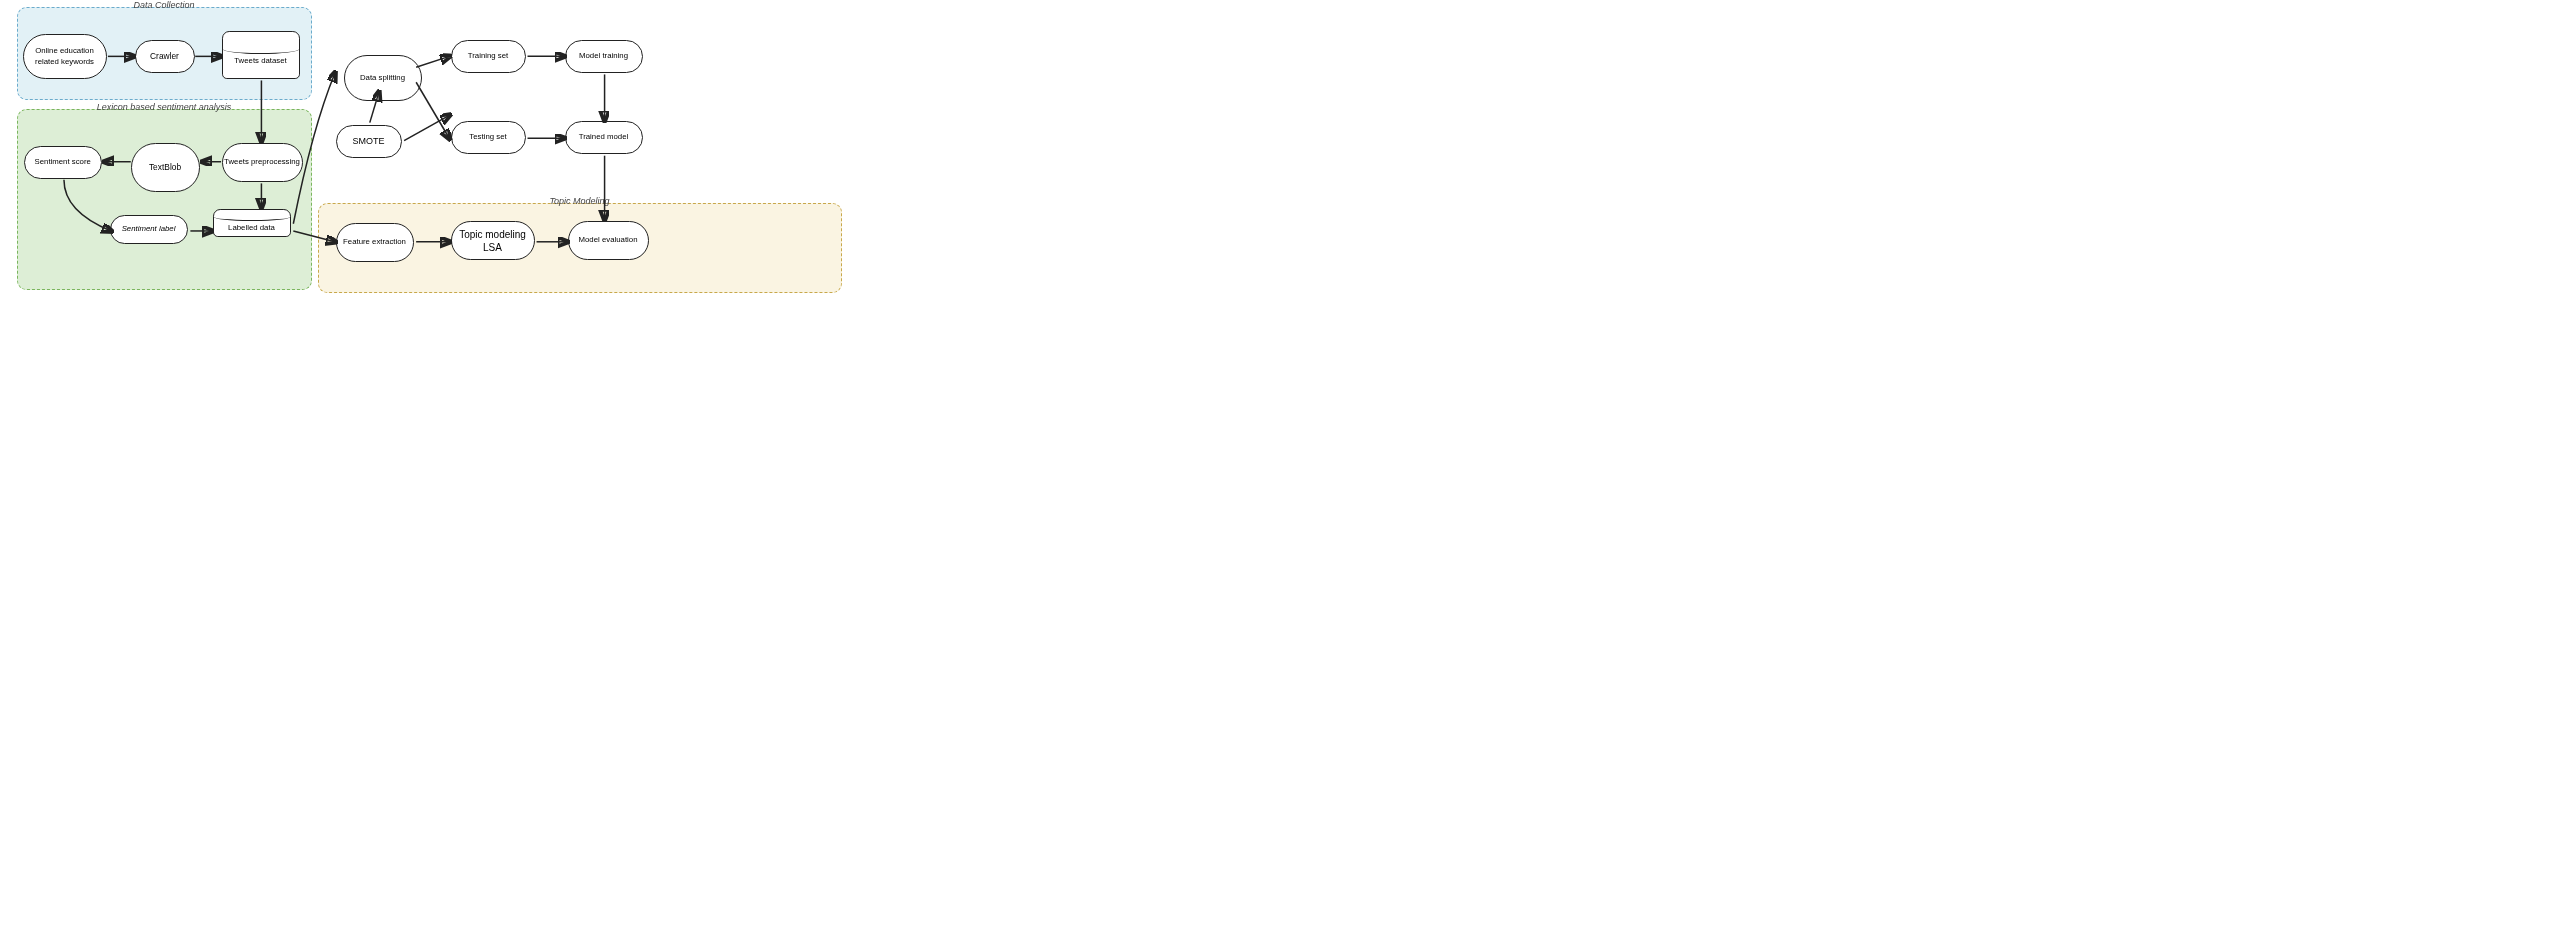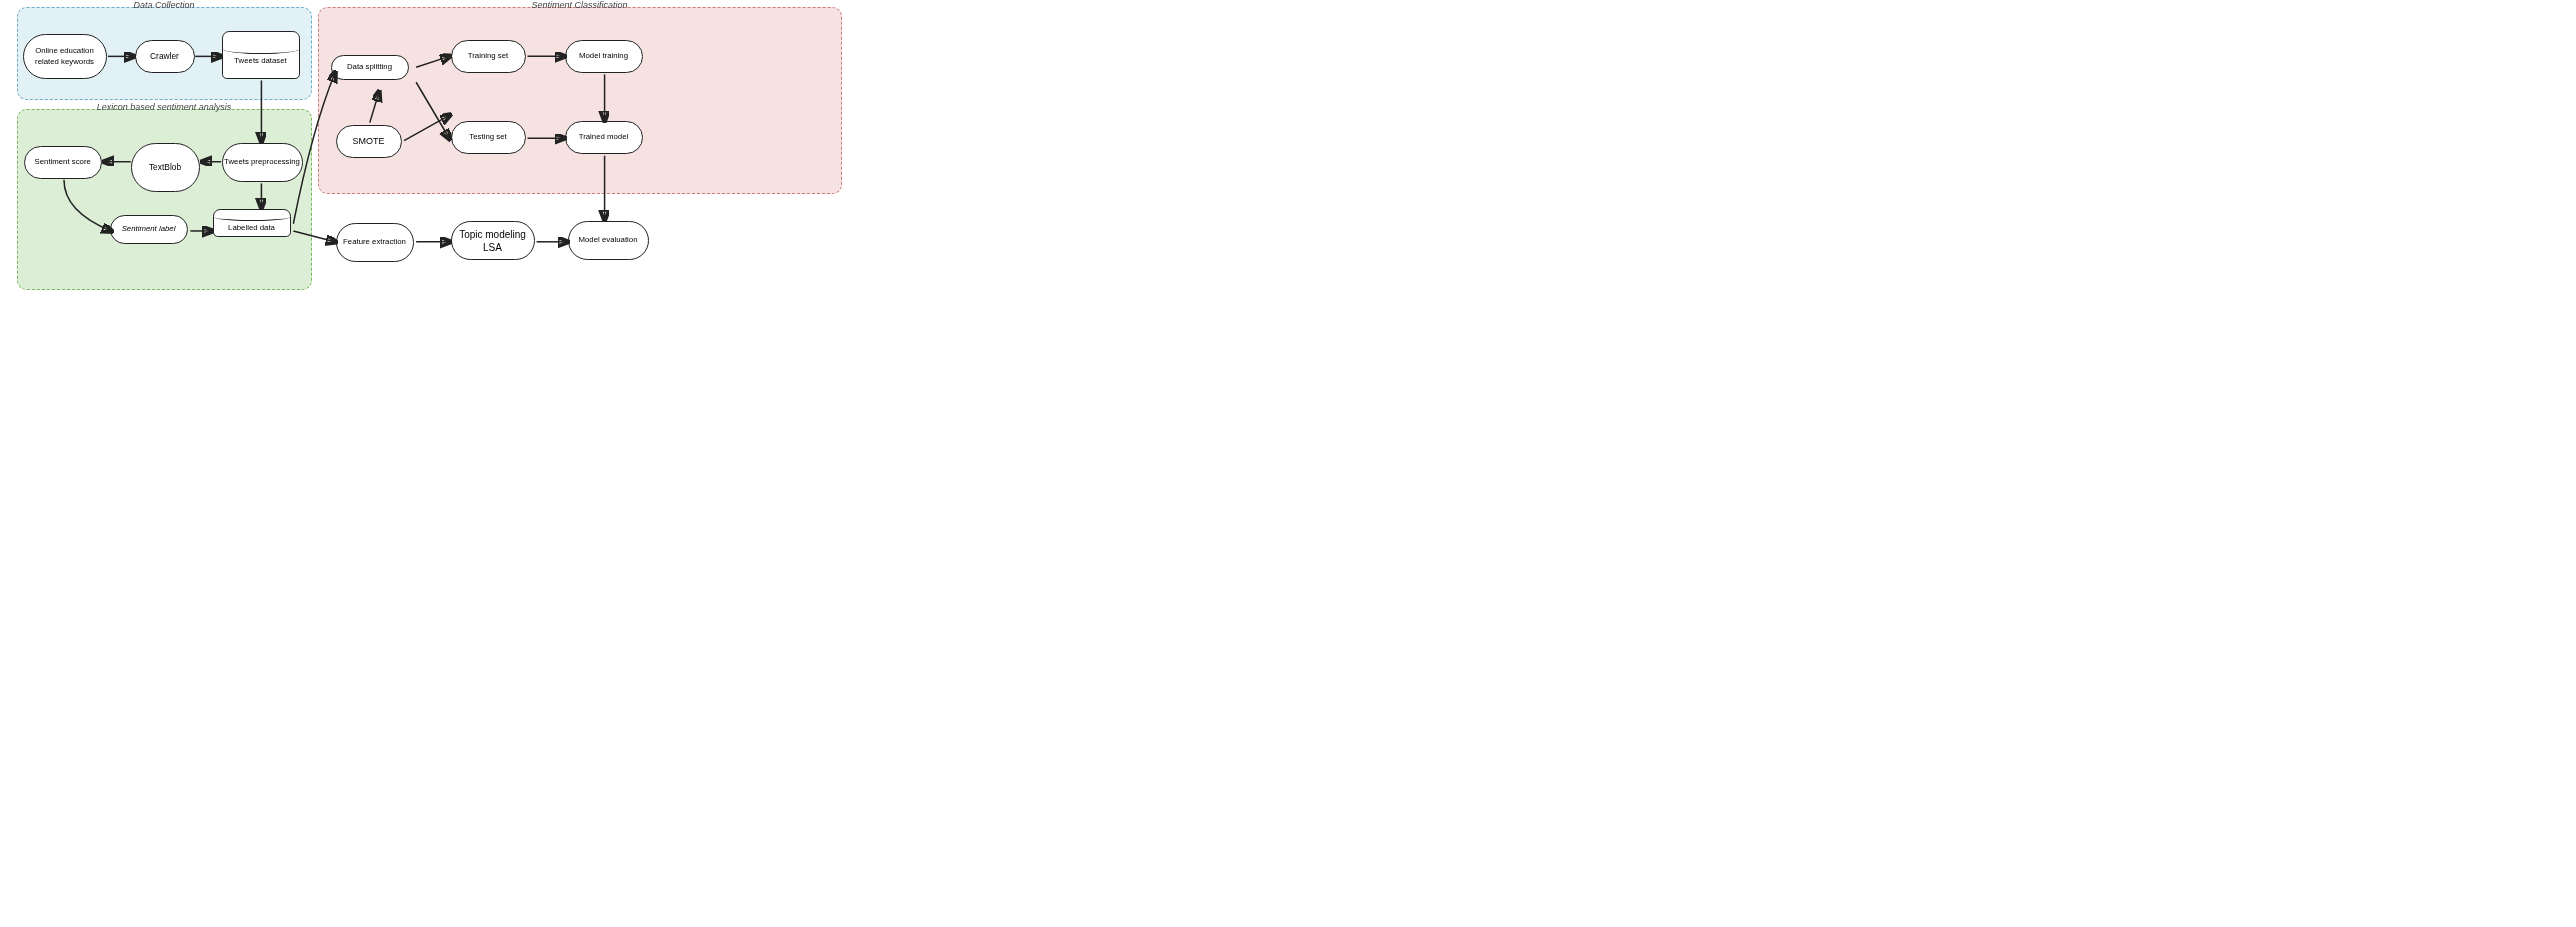--- a/index.html
+++ b/index.html
@@ -95,22 +95,22 @@
 <body>
 
 <div class="diagram">
 
   <div class="section section-data-collection">
     <span class="section-label">Data Collection</span>
   </div>
   <div class="section section-lexicon">
     <span class="section-label">Lexicon based sentiment analysis</span>
   </div>
-  <div class="section section-sentiment">
-    <span class="section-label">Sentiment Classification</span>
+  <div class="section section-topic">
+    <span class="section-label">Topic Modeling</span>
   </div>
 
   <div class="node node-pill" style="left:6px; top:27px; width:84px; height:45px; font-size:7.8px;">Online education
 related keywords</div>
   <div class="node node-pill" style="left:118px; top:33px; width:60px; height:33px;">Crawler</div>
 
   <div class="node" style="left:205px; top:24px; width:78px; height:48px; border-radius:7.2px 7.2px 4.8px 4.8px; flex-direction:column;">
     <div style="width:100%; height:9.6px; border-bottom: 1.2px solid #222; border-radius:50%; background:#fff; margin-bottom:2.4px;"></div>
   <span style="font-size: 7.8px;">Tweets dataset</span>
     </div>
@@ -119,21 +119,21 @@
 preprocessing</div>
   <div class="node node-pill" style="left:114px; top:136px; width:69px; height:49px;text-align:center;">TextBlob</div>
   <div class="node node-pill" style="left:7.2px; top:139px; width:78px; height:33px; font-size:7.8px;">Sentiment score</div>
   <div class="node node-pill" style="left:93px; top:208px; width:78px; height:29px; font-size:7.8px;font-style:italic;">Sentiment label</div>
 
   <div class="node" style="left:196px; top:202px; width:78px; height:28px; border-radius:7.2px 7.2px 4.8px 4.8px; flex-direction:column;">
     <div style="width:100%; height:8.4px; border-bottom: 1.2px solid #222; border-radius:50%; background:#fff; margin-bottom:2.4px;"></div>
   <span style="font-size: 7.8px;">Labelled data</span>
     </div>
 
-  <div class="node node-pill" style="left:314px; top:48px; width:78px; height:25px; font-size:7.8px;text-align:center;">Data splitting</div>
+  <div class="node node-pill" style="left:327px; top:48px; width:78px; height:46px; font-size:7.8px;text-align:center;">Data splitting</div>
   <div class="node node-pill" style="left:434px; top:33px; width:75px; height:33px; font-size:7.8px;">Training set</div>
   <div class="node node-pill" style="left:548px; top:33px; width:78px; height:33px; font-size:7.8px;">Model training</div>
   <div class="node node-pill" style="left:319px; top:118px; width:66px; height:33px; font-size:9px;">SMOTE</div>
   <div class="node node-pill" style="left:434px; top:114px; width:75px; height:33px; font-size:7.8px;">Testing set</div>
   <div class="node node-pill" style="left:548px; top:114px; width:78px; height:33px; font-size:7.8px;">Trained model</div>
 
   <div class="node node-pill" style="left:319px; top:216px; width:78px; height:39px; font-size:7.8px;">Feature
 extraction</div>
   <div class="node node-pill" style="left:434px; top:214px; width:84px; height:39px; font-size:10px;">Topic modeling
 LSA</div>

